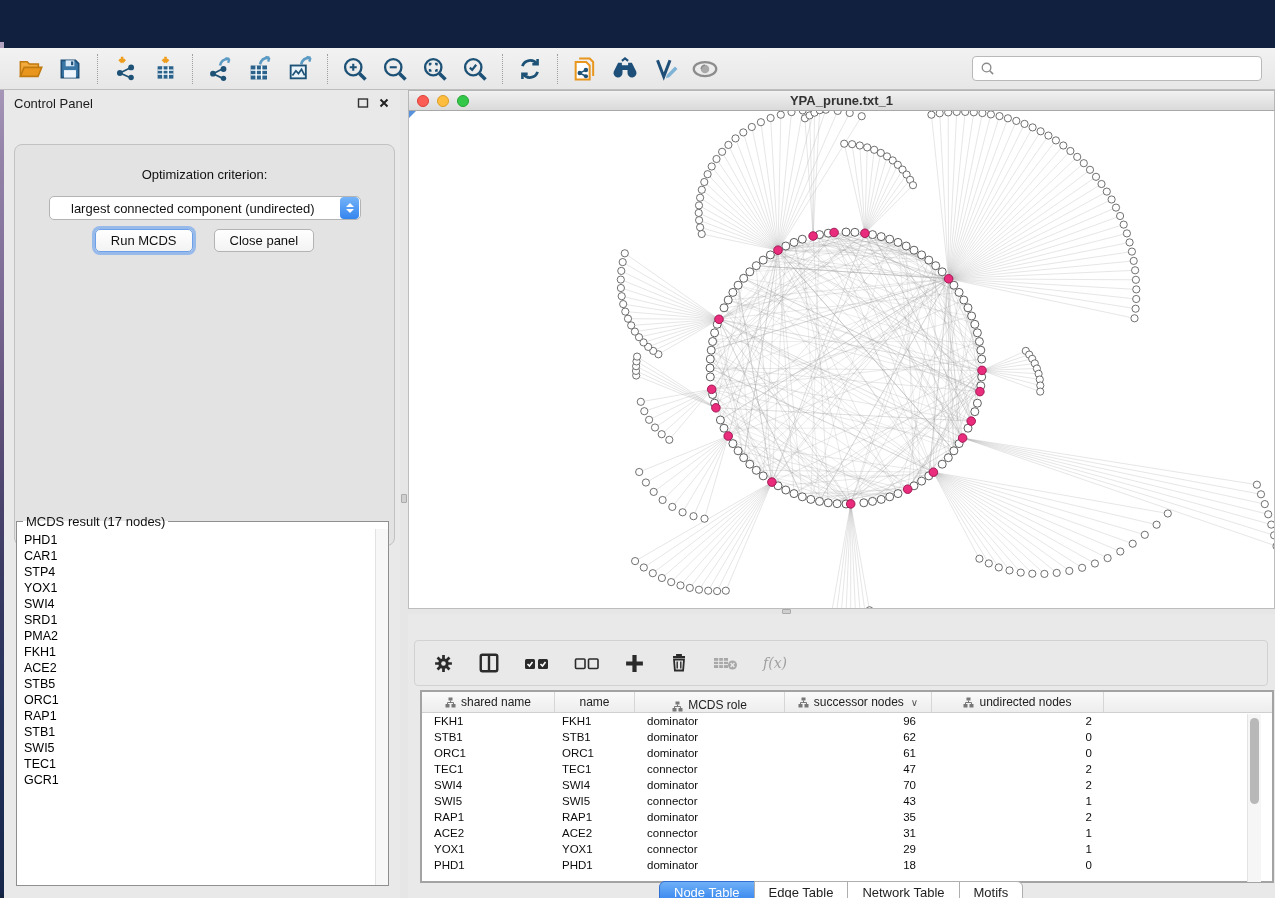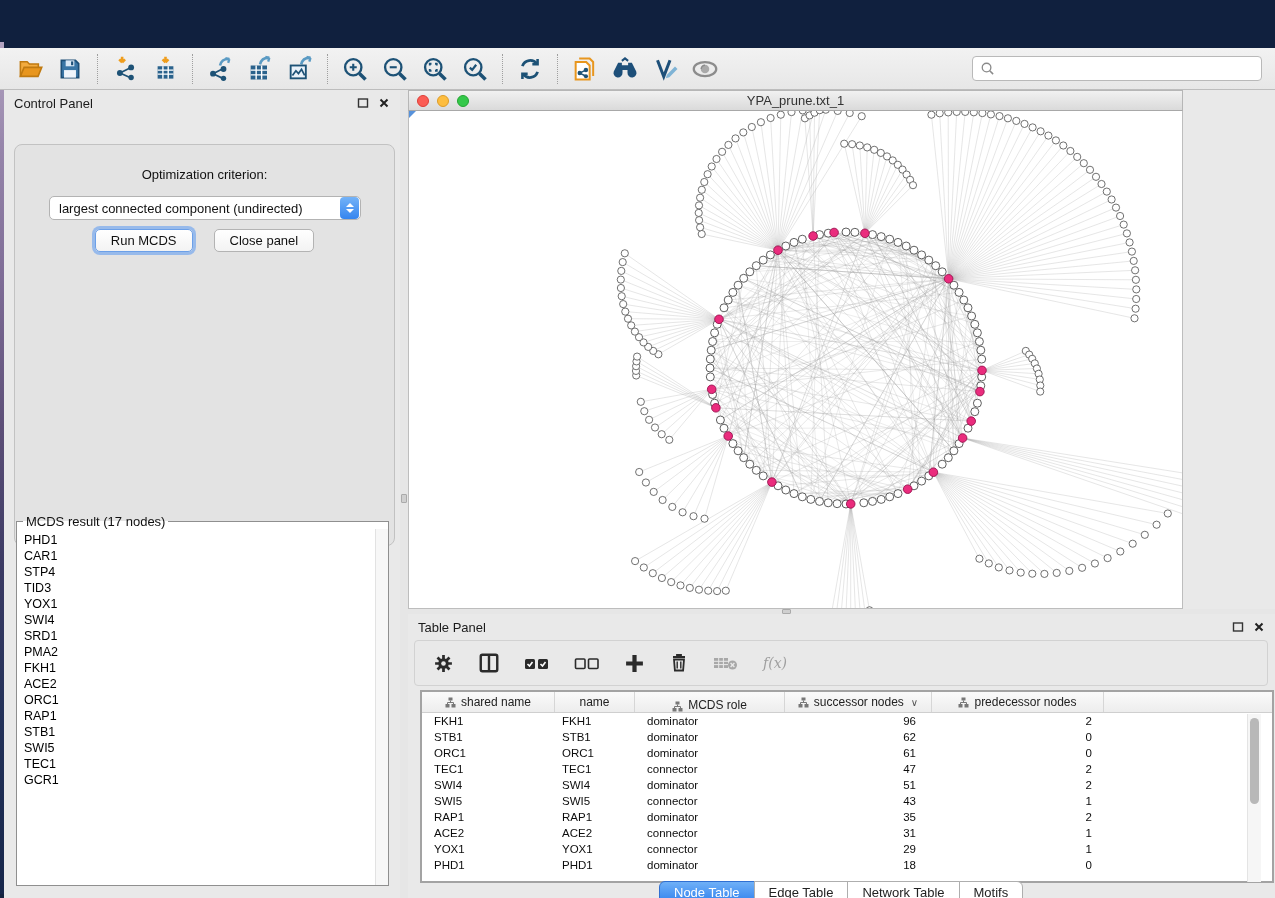--- a/index.html
+++ b/index.html
@@ -36,21 +36,21 @@
   .tab { background:#fff; border:1px solid #aeaeae; font-size:13px; color:#222; padding:3px 13px; margin-left:-1px; cursor:pointer; }
   .tab:first-child { border-radius:6px 0 0 6px; margin-left:0; }
   .tab:last-child { border-radius:0 6px 6px 0; }
   .tab.sel { background:linear-gradient(#6fb0f7,#3181ee); border-color:#2f6fd2; color:#fff; }
 
   .cp-content { position:absolute; left:10px; top:54px; width:381px; height:402px;
     background:#e3e3e3; border:1px solid #c2c2c2; border-radius:8px; }
   .opt-label { text-align:center; margin-top:22px; font-size:13px; color:#111; }
   .dropdown { position:absolute; left:34px; top:51px; width:312px; height:24px; background:#fff;
     border:1px solid #b3b3b3; border-radius:5px; display:flex; align-items:center; cursor:pointer; }
-  .dd-text { flex:1; font-size:13px; color:#111; padding-left:9px; white-space:nowrap; overflow:hidden; }
+  .dd-text { flex:1; font-size:13px; color:#111; padding-left:21px; white-space:nowrap; overflow:hidden; }
   .dd-step { width:19px; height:22px; border-radius:4px; margin-right:1px;
     background:linear-gradient(#74b3f8,#3585ef); display:flex; flex-direction:column; align-items:center; justify-content:center; gap:2px; }
   .dd-step i { width:0; height:0; border-left:4px solid transparent; border-right:4px solid transparent; display:block; }
   .dd-up { border-bottom:4px solid #fff; } .dd-dn { border-top:4px solid #fff; }
   .btn { background:linear-gradient(#ffffff,#f3f3f3); border:1px solid #b3b3b3; border-radius:5px;
     font-size:13px; color:#111; padding:3px 15px; cursor:pointer; font-family:"Liberation Sans",sans-serif; }
   .btn.focus { box-shadow:0 0 0 3px rgba(110,165,240,.65); border-color:#6ca0e8; }
   .btn-row { position:absolute; left:0; top:84px; width:100%; display:flex; justify-content:center; gap:21px; }
 
   .result-group { position:absolute; left:12px; top:424px; width:373px; height:372px;
@@ -60,21 +60,21 @@
   .result-list .ritem { font-size:12.5px; line-height:16px; color:#000; cursor:default; }
   .vtrack { position:absolute; right:0; top:0; width:13px; height:100%; background:#f7f7f7; border-left:1px solid #e2e2e2; }
 
   
   .split-v { position:absolute; left:400px; top:42px; width:8px; height:818px; background:#e6e6e6; cursor:col-resize; }
   .split-v .grip { position:absolute; left:1px; top:404px; width:6px; height:9px; background:#cfcfcf; border:1px solid #aaa; border-radius:1px; }
   .split-h { position:absolute; left:408px; top:561px; width:867px; height:5px; background:#e6e6e6; cursor:row-resize; }
   .split-h .grip { position:absolute; left:374px; top:0; width:9px; height:5px; background:#cfcfcf; border:1px solid #aaa; border-radius:1px; }
 
   
-  .netwin { position:absolute; left:408px; top:42px; width:775px; height:519px; }
+  .netwin { position:absolute; left:408px; top:42px; width:867px; height:519px;font-weight:bold; }
   .net-title { height:21px; background:linear-gradient(#f1f1f1,#dadada); border:1px solid #b6b6b6; border-bottom-color:#a8a8a8;
     display:flex; align-items:center; position:relative; }
   .lights { display:flex; gap:8px; margin-left:8px; }
   .light { width:12px; height:12px; border-radius:50%; cursor:pointer; }
   .l-red { background:#fb5c54; border:1px solid #dd3e37; }
   .l-yel { background:#fdbd3f; border:1px solid #dd9c28; }
   .l-grn { background:#34c84a; border:1px solid #23a532; }
   .net-title .ttl { position:absolute; left:0; right:0; text-align:center; font-size:13px; color:#333; }
   .net-view { position:relative; height:498px; background:#fff; border:1px solid #bdbdbd; border-top:none; overflow:hidden; }
   .dockmark { position:absolute; left:0px; top:0px; width:0; height:0; border-top:7px solid #3a7fd5; border-right:7px solid transparent; opacity:.85; }
@@ -284,27 +284,27 @@
         <button class="btn focus">Run MCDS</button>
         <button class="btn">Close panel</button>
       </div>
     </div>
     <fieldset class="result-group">
       <legend>MCDS result (17 nodes)</legend>
       <div class="result-list" id="mcds-list">
           <div class="ritem">PHD1</div>
           <div class="ritem">CAR1</div>
           <div class="ritem">STP4</div>
-          <div class="ritem">TID3</div>
           <div class="ritem">YOX1</div>
           <div class="ritem">SWI4</div>
           <div class="ritem">SRD1</div>
           <div class="ritem">PMA2</div>
           <div class="ritem">FKH1</div>
           <div class="ritem">ACE2</div>
+          <div class="ritem">STB5</div>
           <div class="ritem">ORC1</div>
           <div class="ritem">RAP1</div>
           <div class="ritem">STB1</div>
           <div class="ritem">SWI5</div>
           <div class="ritem">TEC1</div>
           <div class="ritem">GCR1</div>
         </div>
       <div class="vtrack"></div>
     </fieldset>
   </div>
@@ -1028,31 +1028,20 @@
           <circle cx="302.7" cy="278.3" r="4.3" fill="#ea2c7d" stroke="#99114e" stroke-width="0.9"></circle>
         </svg>
     </div>
   </div>
 
   <div class="split-h">
       <div class="grip"></div>
     </div>
 
   <div class="tpanel">
-    <div class="panel-header">
-      <span>Table Panel</span>
-      <span class="panel-ctls">
-        <svg class="pc-ic" viewBox="0 0 12 12">
-            <rect x="1.5" y="2" width="9" height="8" fill="none" stroke="#333" stroke-width="1.4"></rect>
-          </svg>
-        <svg class="pc-ic" viewBox="0 0 12 12">
-            <path d="M2.5 2.5 L9.5 9.5 M9.5 2.5 L2.5 9.5" stroke="#222" stroke-width="2"></path>
-          </svg>
-      </span>
-    </div>
     <div class="tp-toolbar">
       <span class="tpi">
         <svg width="21" height="21" viewBox="0 0 20 20">
             <g stroke="#2b2b2b" stroke-width="2.6">
               <path d="M10 2 v16 M2 10 h16 M4.3 4.3 l11.4 11.4 M15.7 4.3 L4.3 15.7"></path>
             </g>
             <circle cx="10" cy="10" r="5" fill="#2b2b2b"></circle>
             <circle cx="10" cy="10" r="2.2" fill="#e9e9e9"></circle>
           </svg>
       </span>
@@ -1130,21 +1119,21 @@
             <span>successor nodes</span>
             <span class="chev">∨</span>
           </div>
           <div class="th" style="width: 172px;">
             <svg width="11" height="11" viewBox="0 0 11 11">
               <rect x="3.5" y="0.5" width="4" height="3" fill="#777"></rect>
               <rect x="0.5" y="7" width="4" height="3.5" fill="#777"></rect>
               <rect x="6.5" y="7" width="4" height="3.5" fill="#777"></rect>
               <path d="M5.5 3.5 v2 M2.5 7 v-1.5 h6 V7" fill="none" stroke="#777" stroke-width="1"></path>
             </svg>
-            <span>predecessor nodes</span>
+            <span>undirected nodes</span>
           </div>
           <div class="th" style="flex: 1 1 0%; border-right: none;"></div>
         </div>
       <div class="tbody" id="table-body">
           <div class="trow">
             <div class="td c1">FKH1</div>
             <div class="td c2">FKH1</div>
             <div class="td c3">dominator</div>
             <div class="td c4">96</div>
             <div class="td c5">2</div>
@@ -1167,21 +1156,21 @@
             <div class="td c1">TEC1</div>
             <div class="td c2">TEC1</div>
             <div class="td c3">connector</div>
             <div class="td c4">47</div>
             <div class="td c5">2</div>
           </div>
           <div class="trow">
             <div class="td c1">SWI4</div>
             <div class="td c2">SWI4</div>
             <div class="td c3">dominator</div>
-            <div class="td c4">51</div>
+            <div class="td c4">70</div>
             <div class="td c5">2</div>
           </div>
           <div class="trow">
             <div class="td c1">SWI5</div>
             <div class="td c2">SWI5</div>
             <div class="td c3">connector</div>
             <div class="td c4">43</div>
             <div class="td c5">1</div>
           </div>
           <div class="trow">

